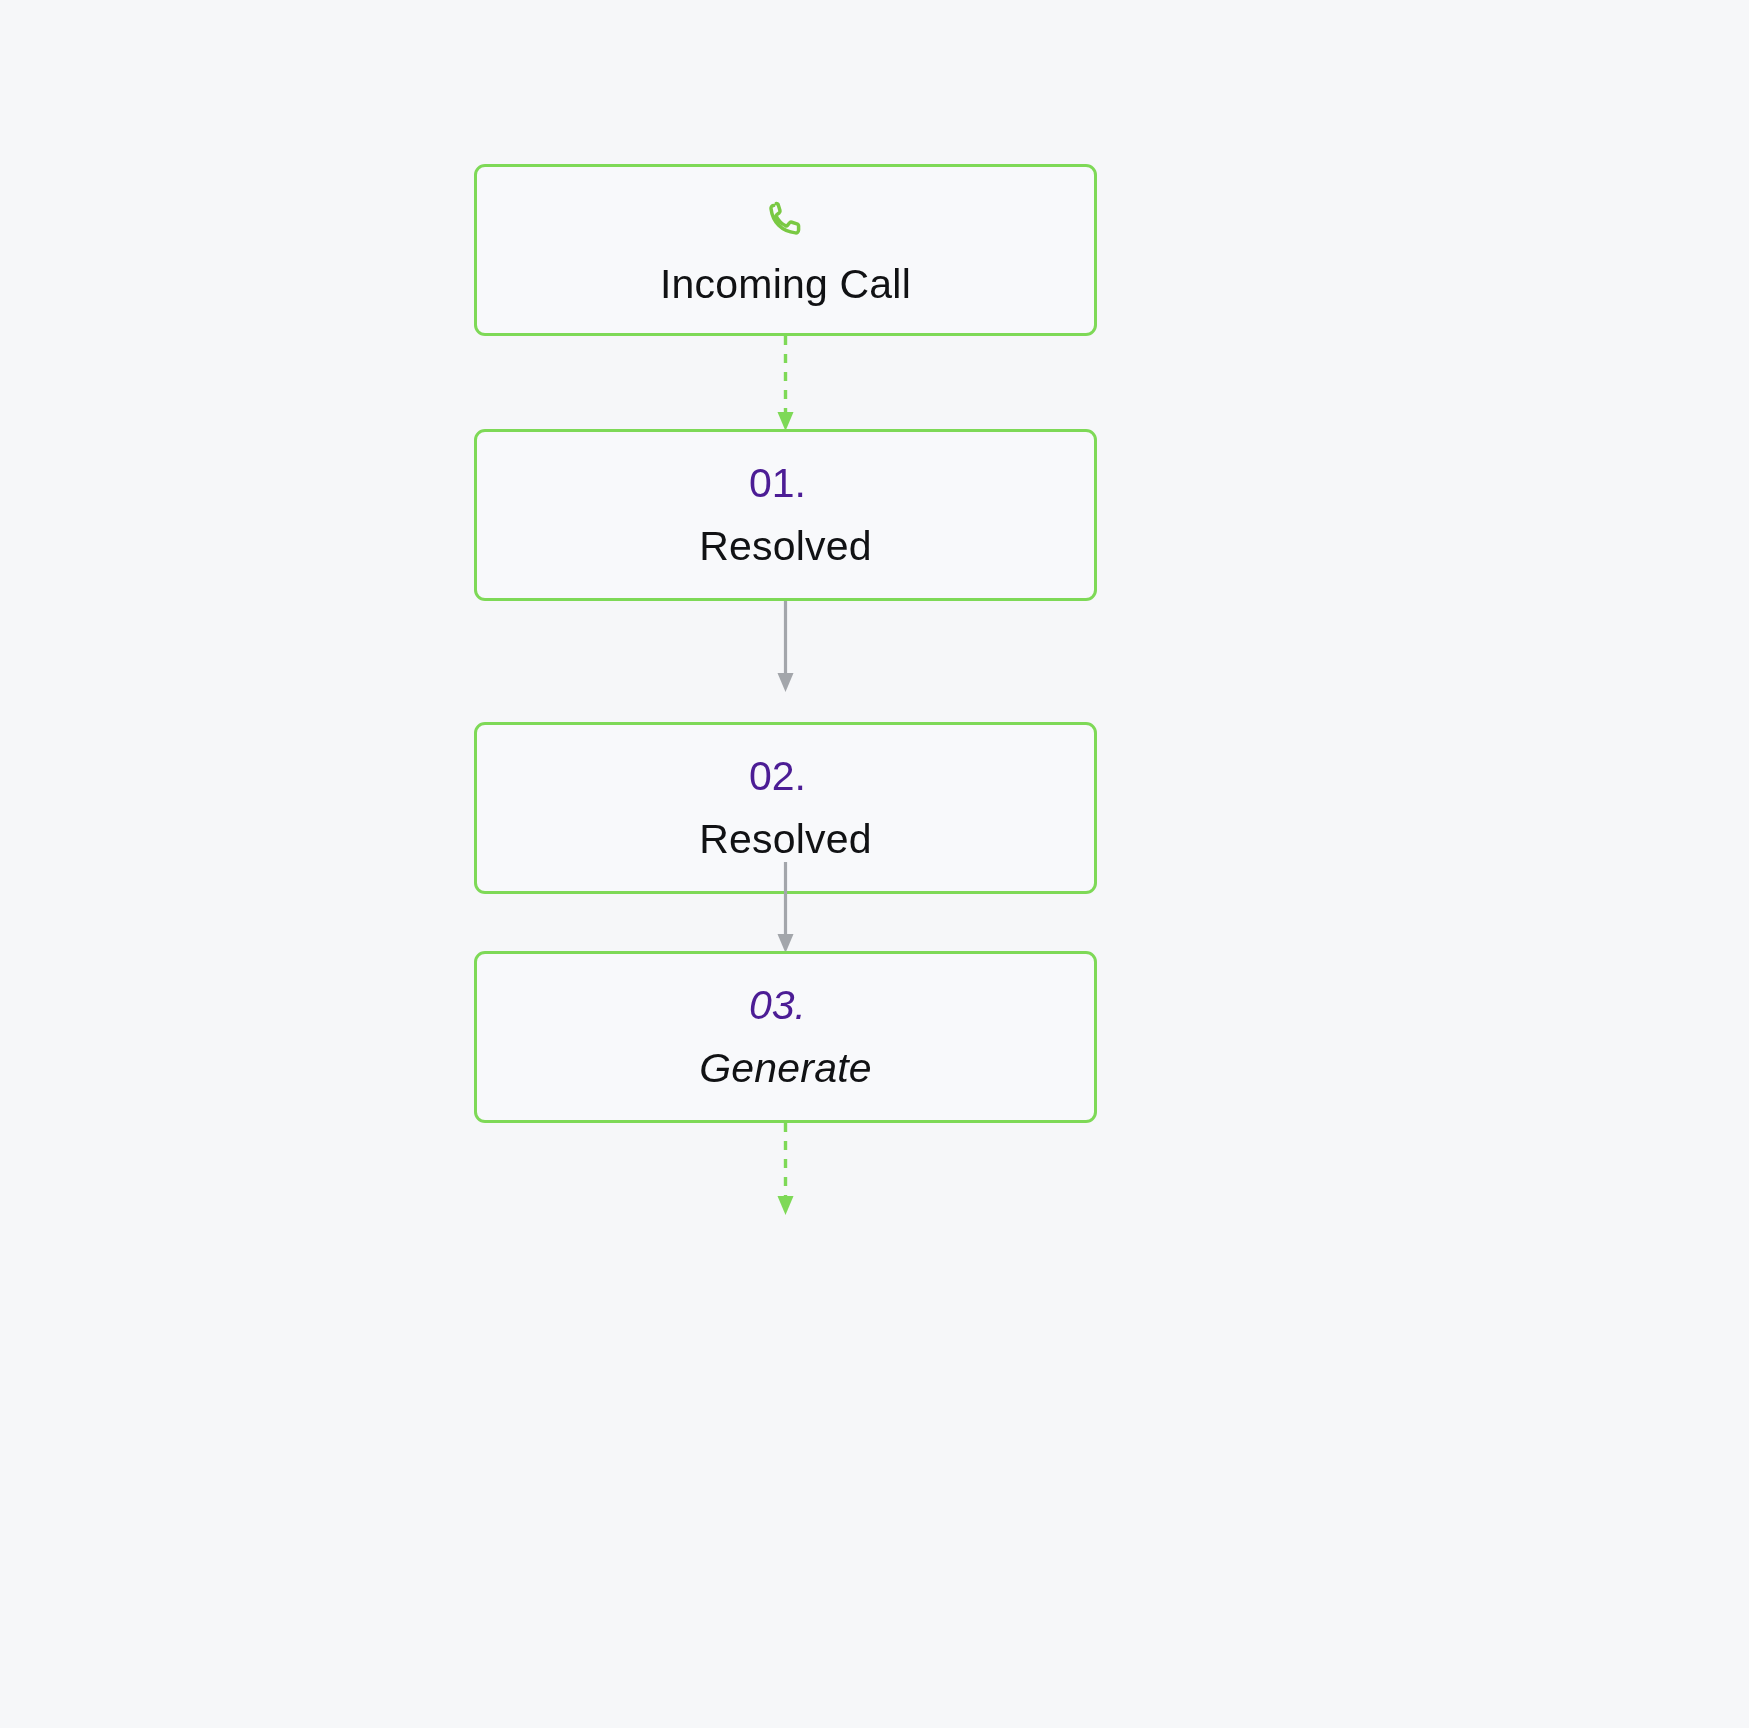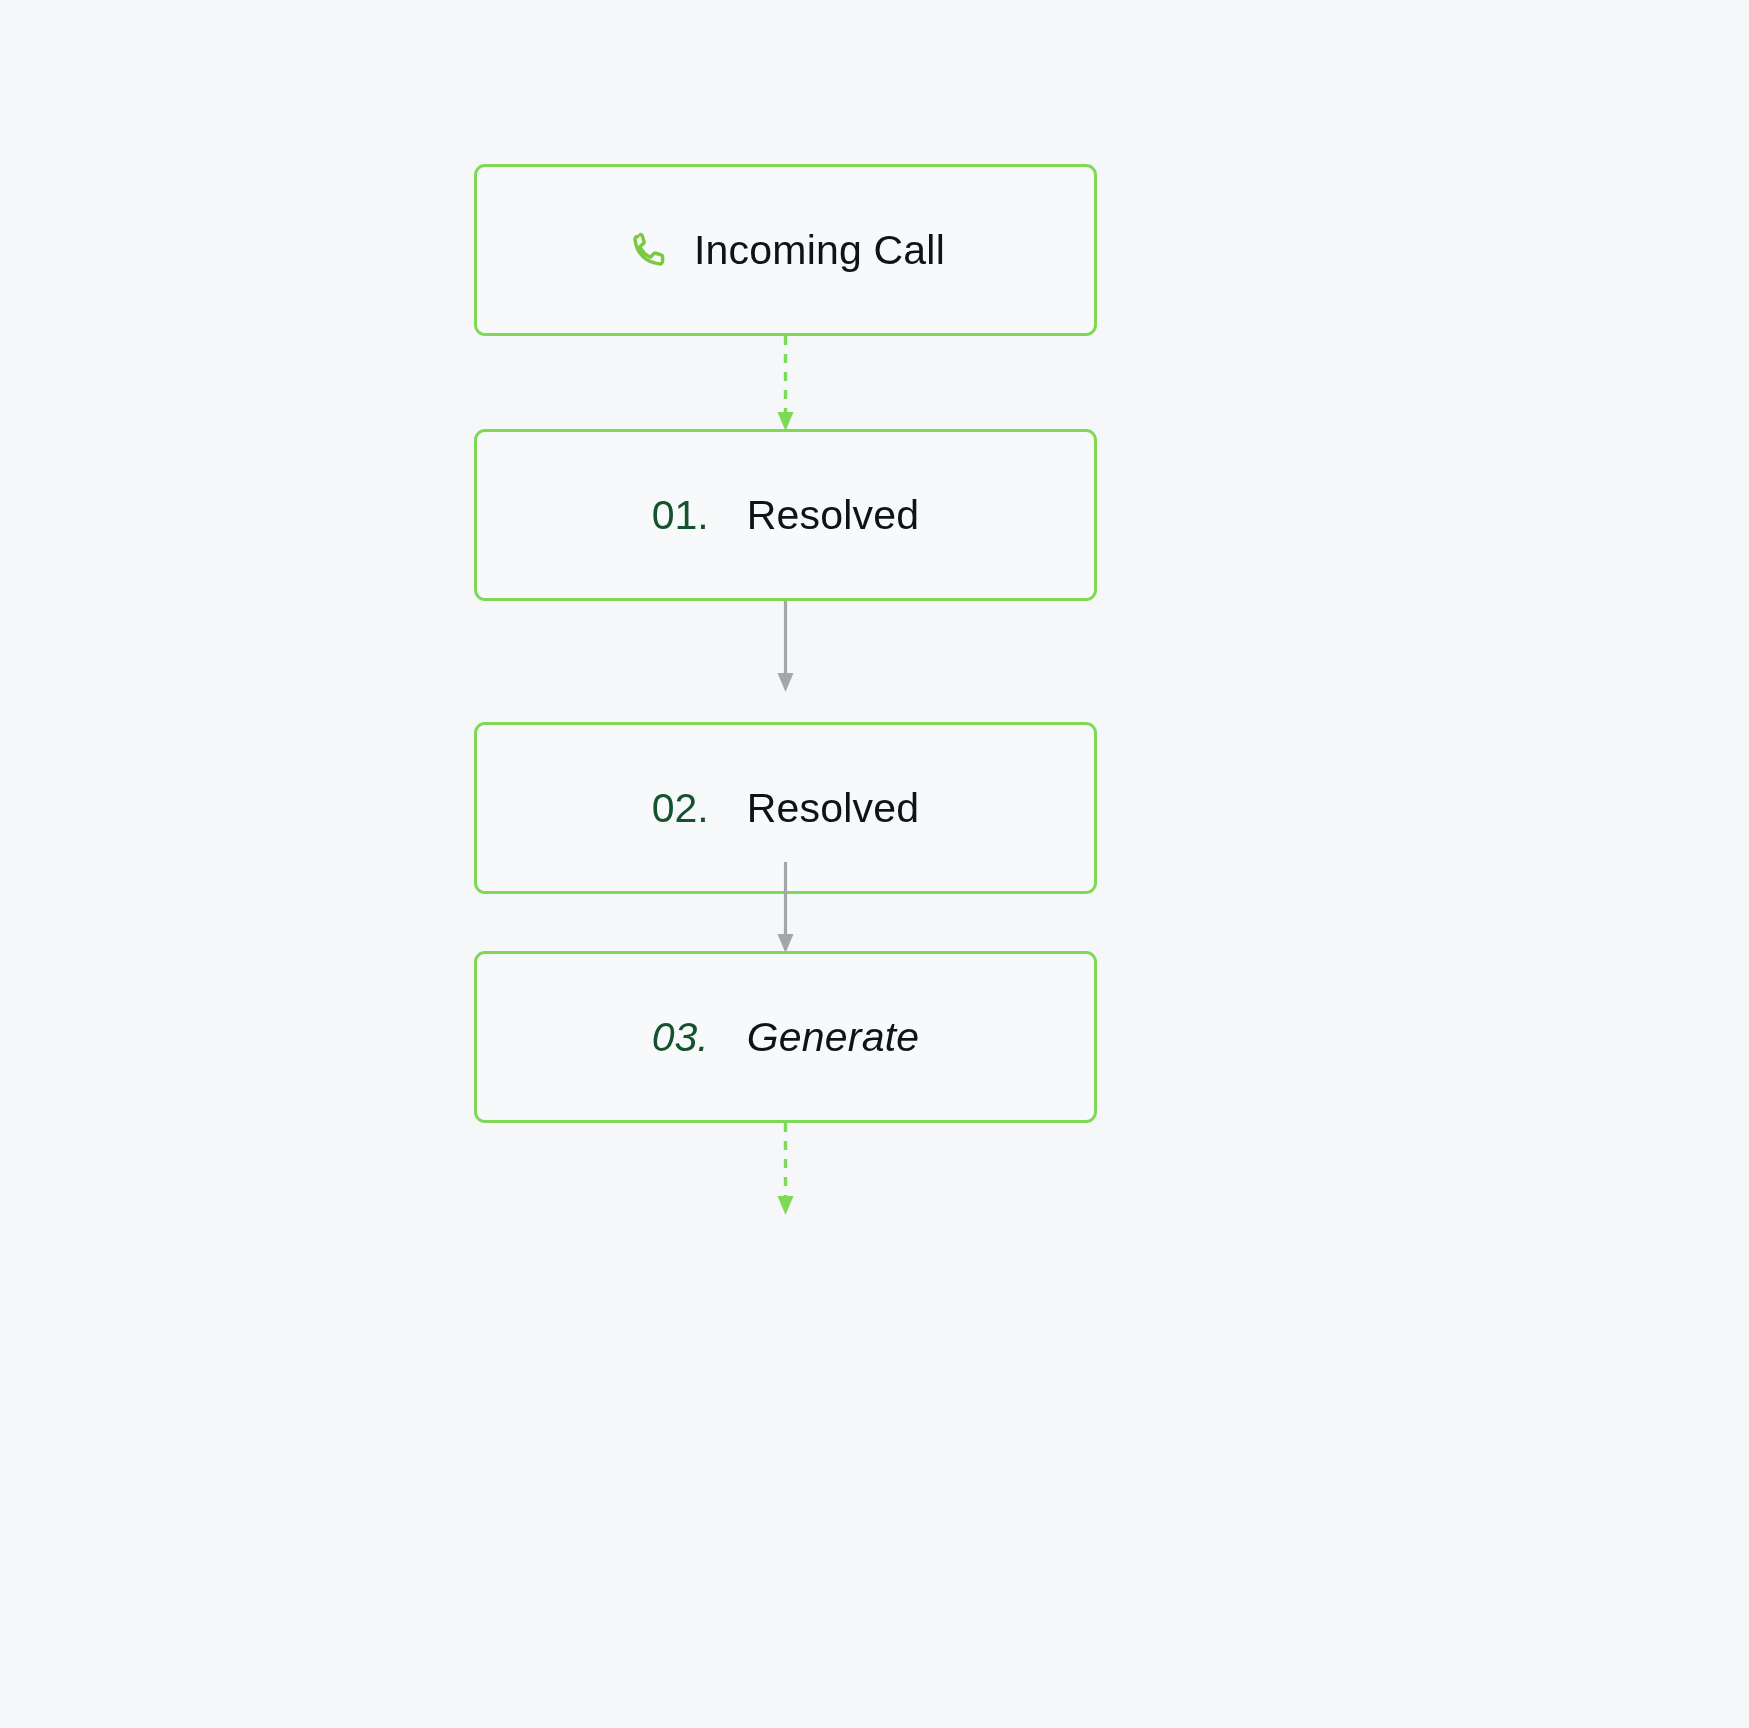--- a/index.html
+++ b/index.html
@@ -31,35 +31,36 @@
     display: flex;
     align-items: center;
     justify-content: center;
   }
 
   .node-inner {
     display: flex;
     align-items: center;
     justify-content: center;
     gap: 22px;
+    flex-direction: column;
   }
 
   .node-label {
     font-size: 41px;
     font-weight: 400;
     color: #111214;
     letter-spacing: 0.2px;
     white-space: nowrap;
     line-height: 1;
   }
 
   .step-num {
     font-size: 41px;
     font-weight: 400;
-    color: #14532d;
+    color: #4c1d95;
     white-space: nowrap;
     line-height: 1;
     margin-right: 16px;
   }
 
   .node-icon {
     display: flex;
     align-items: center;
     justify-content: center;
     width: 46px;

